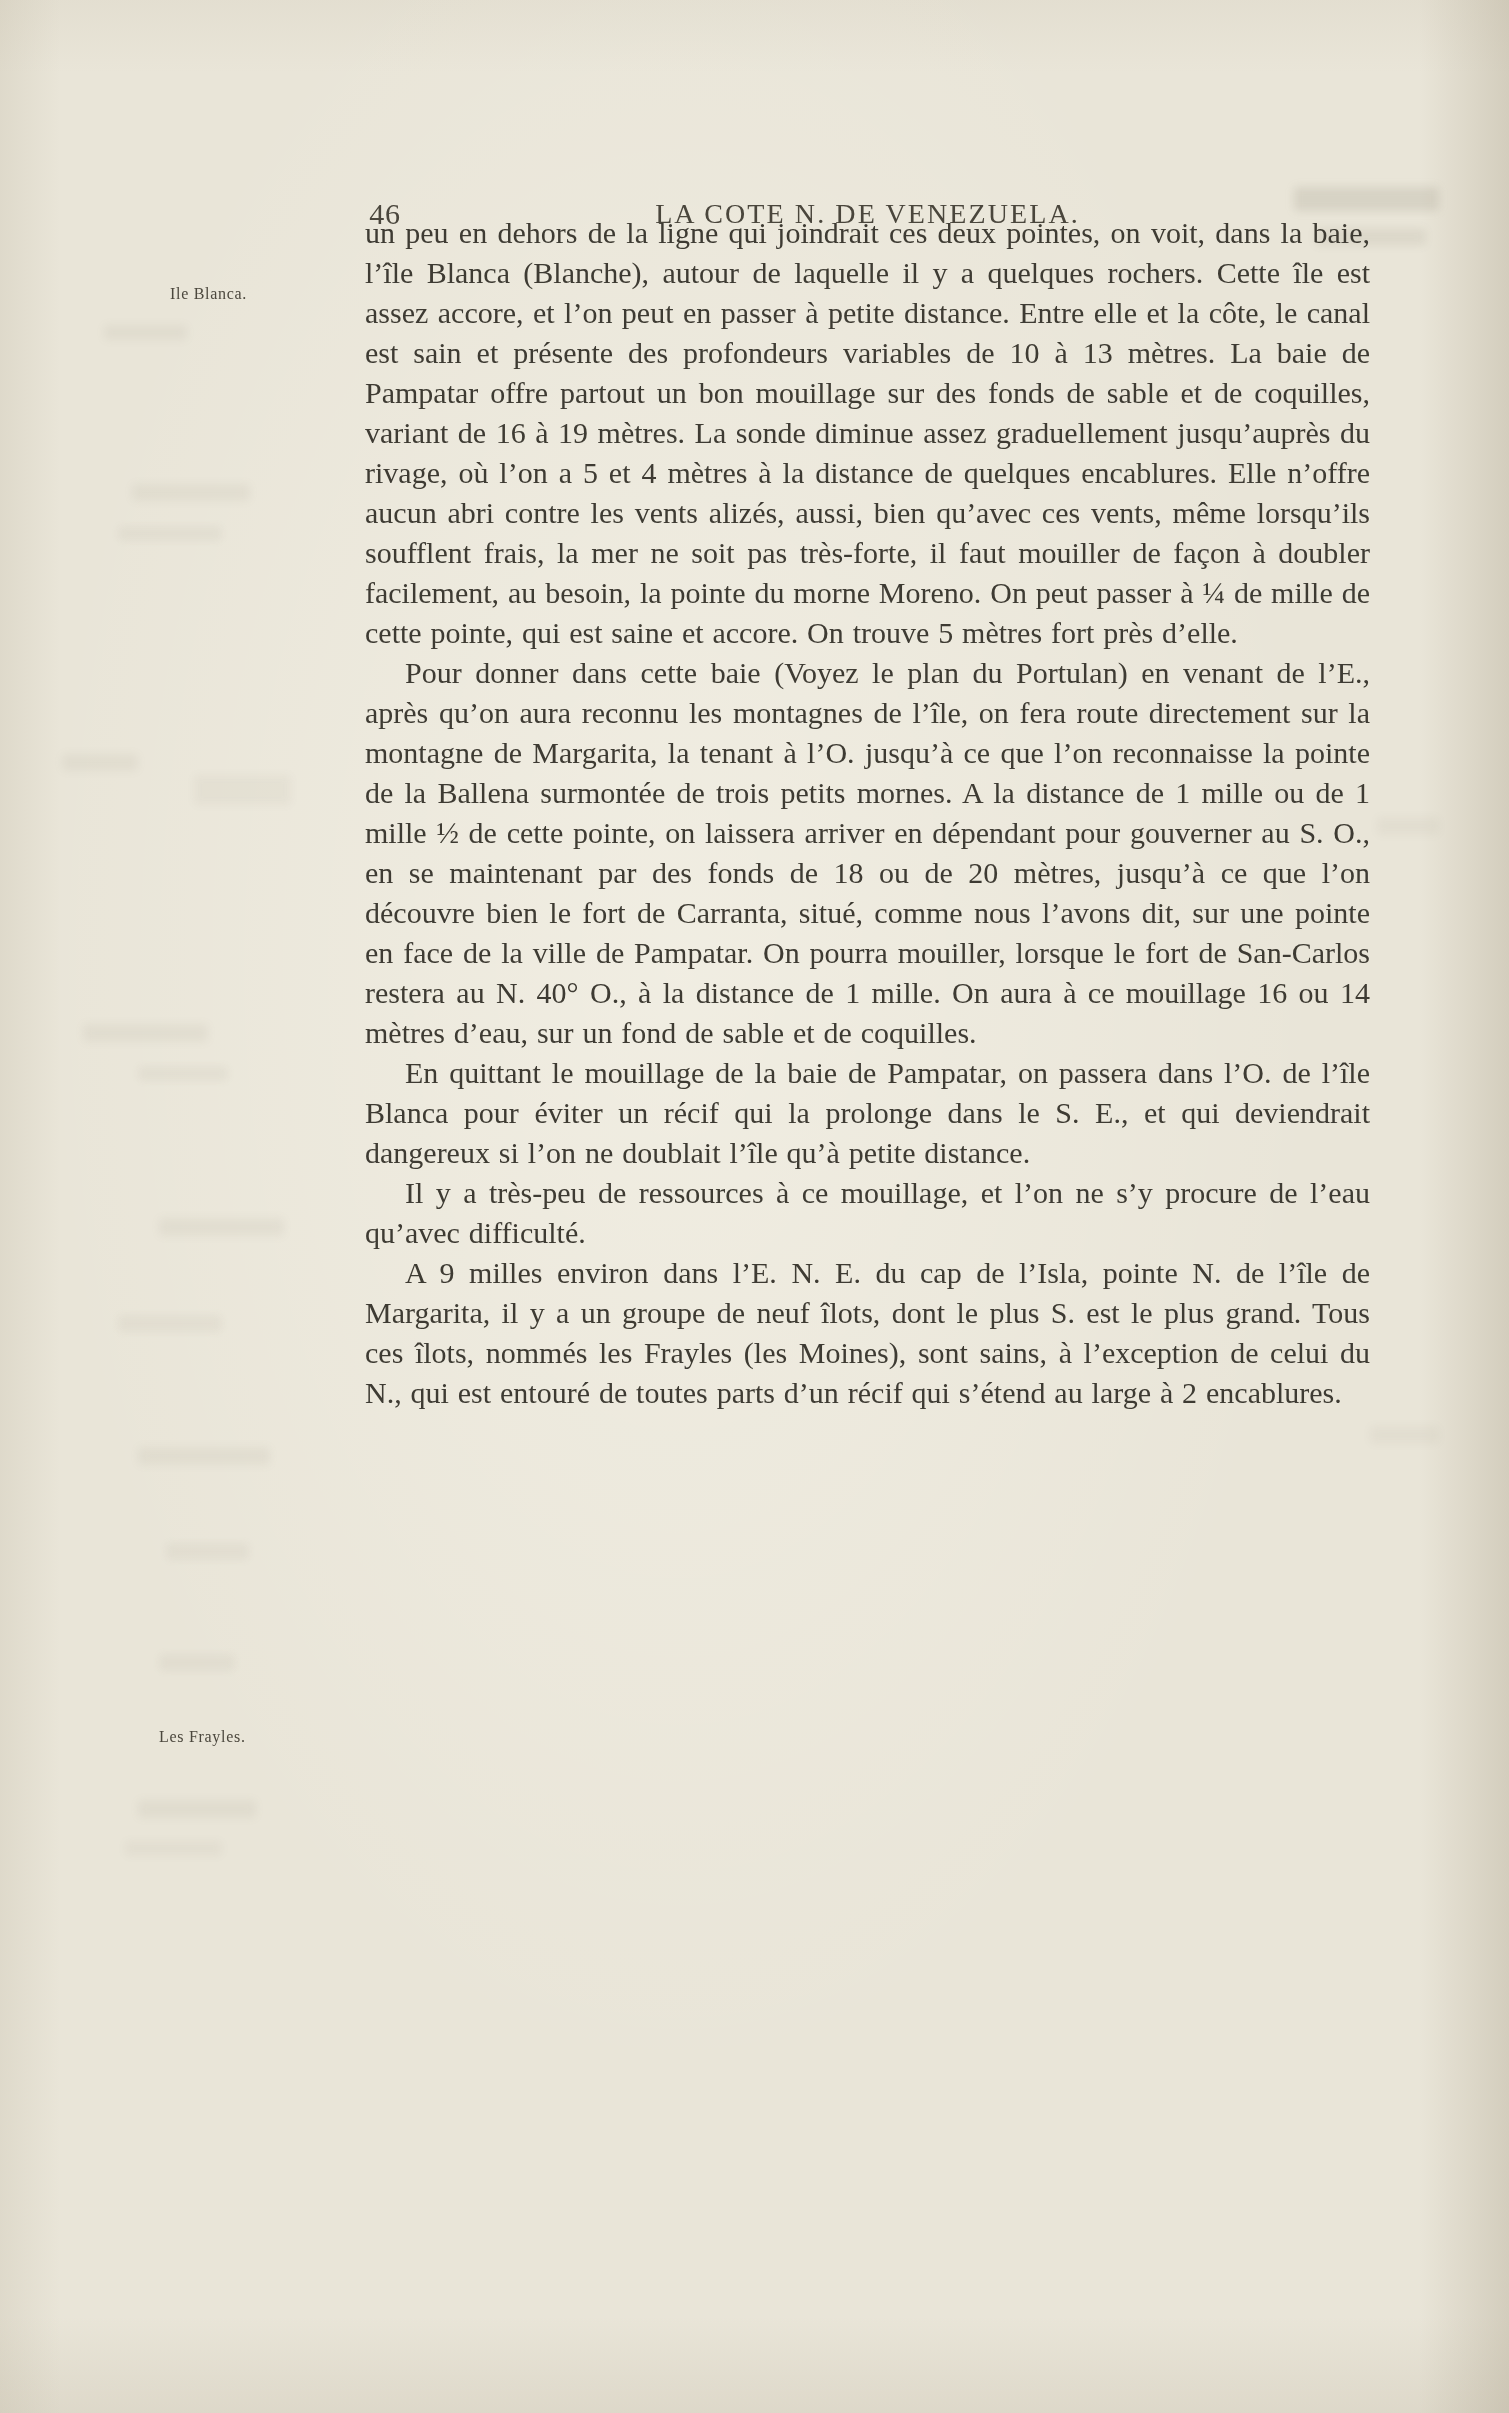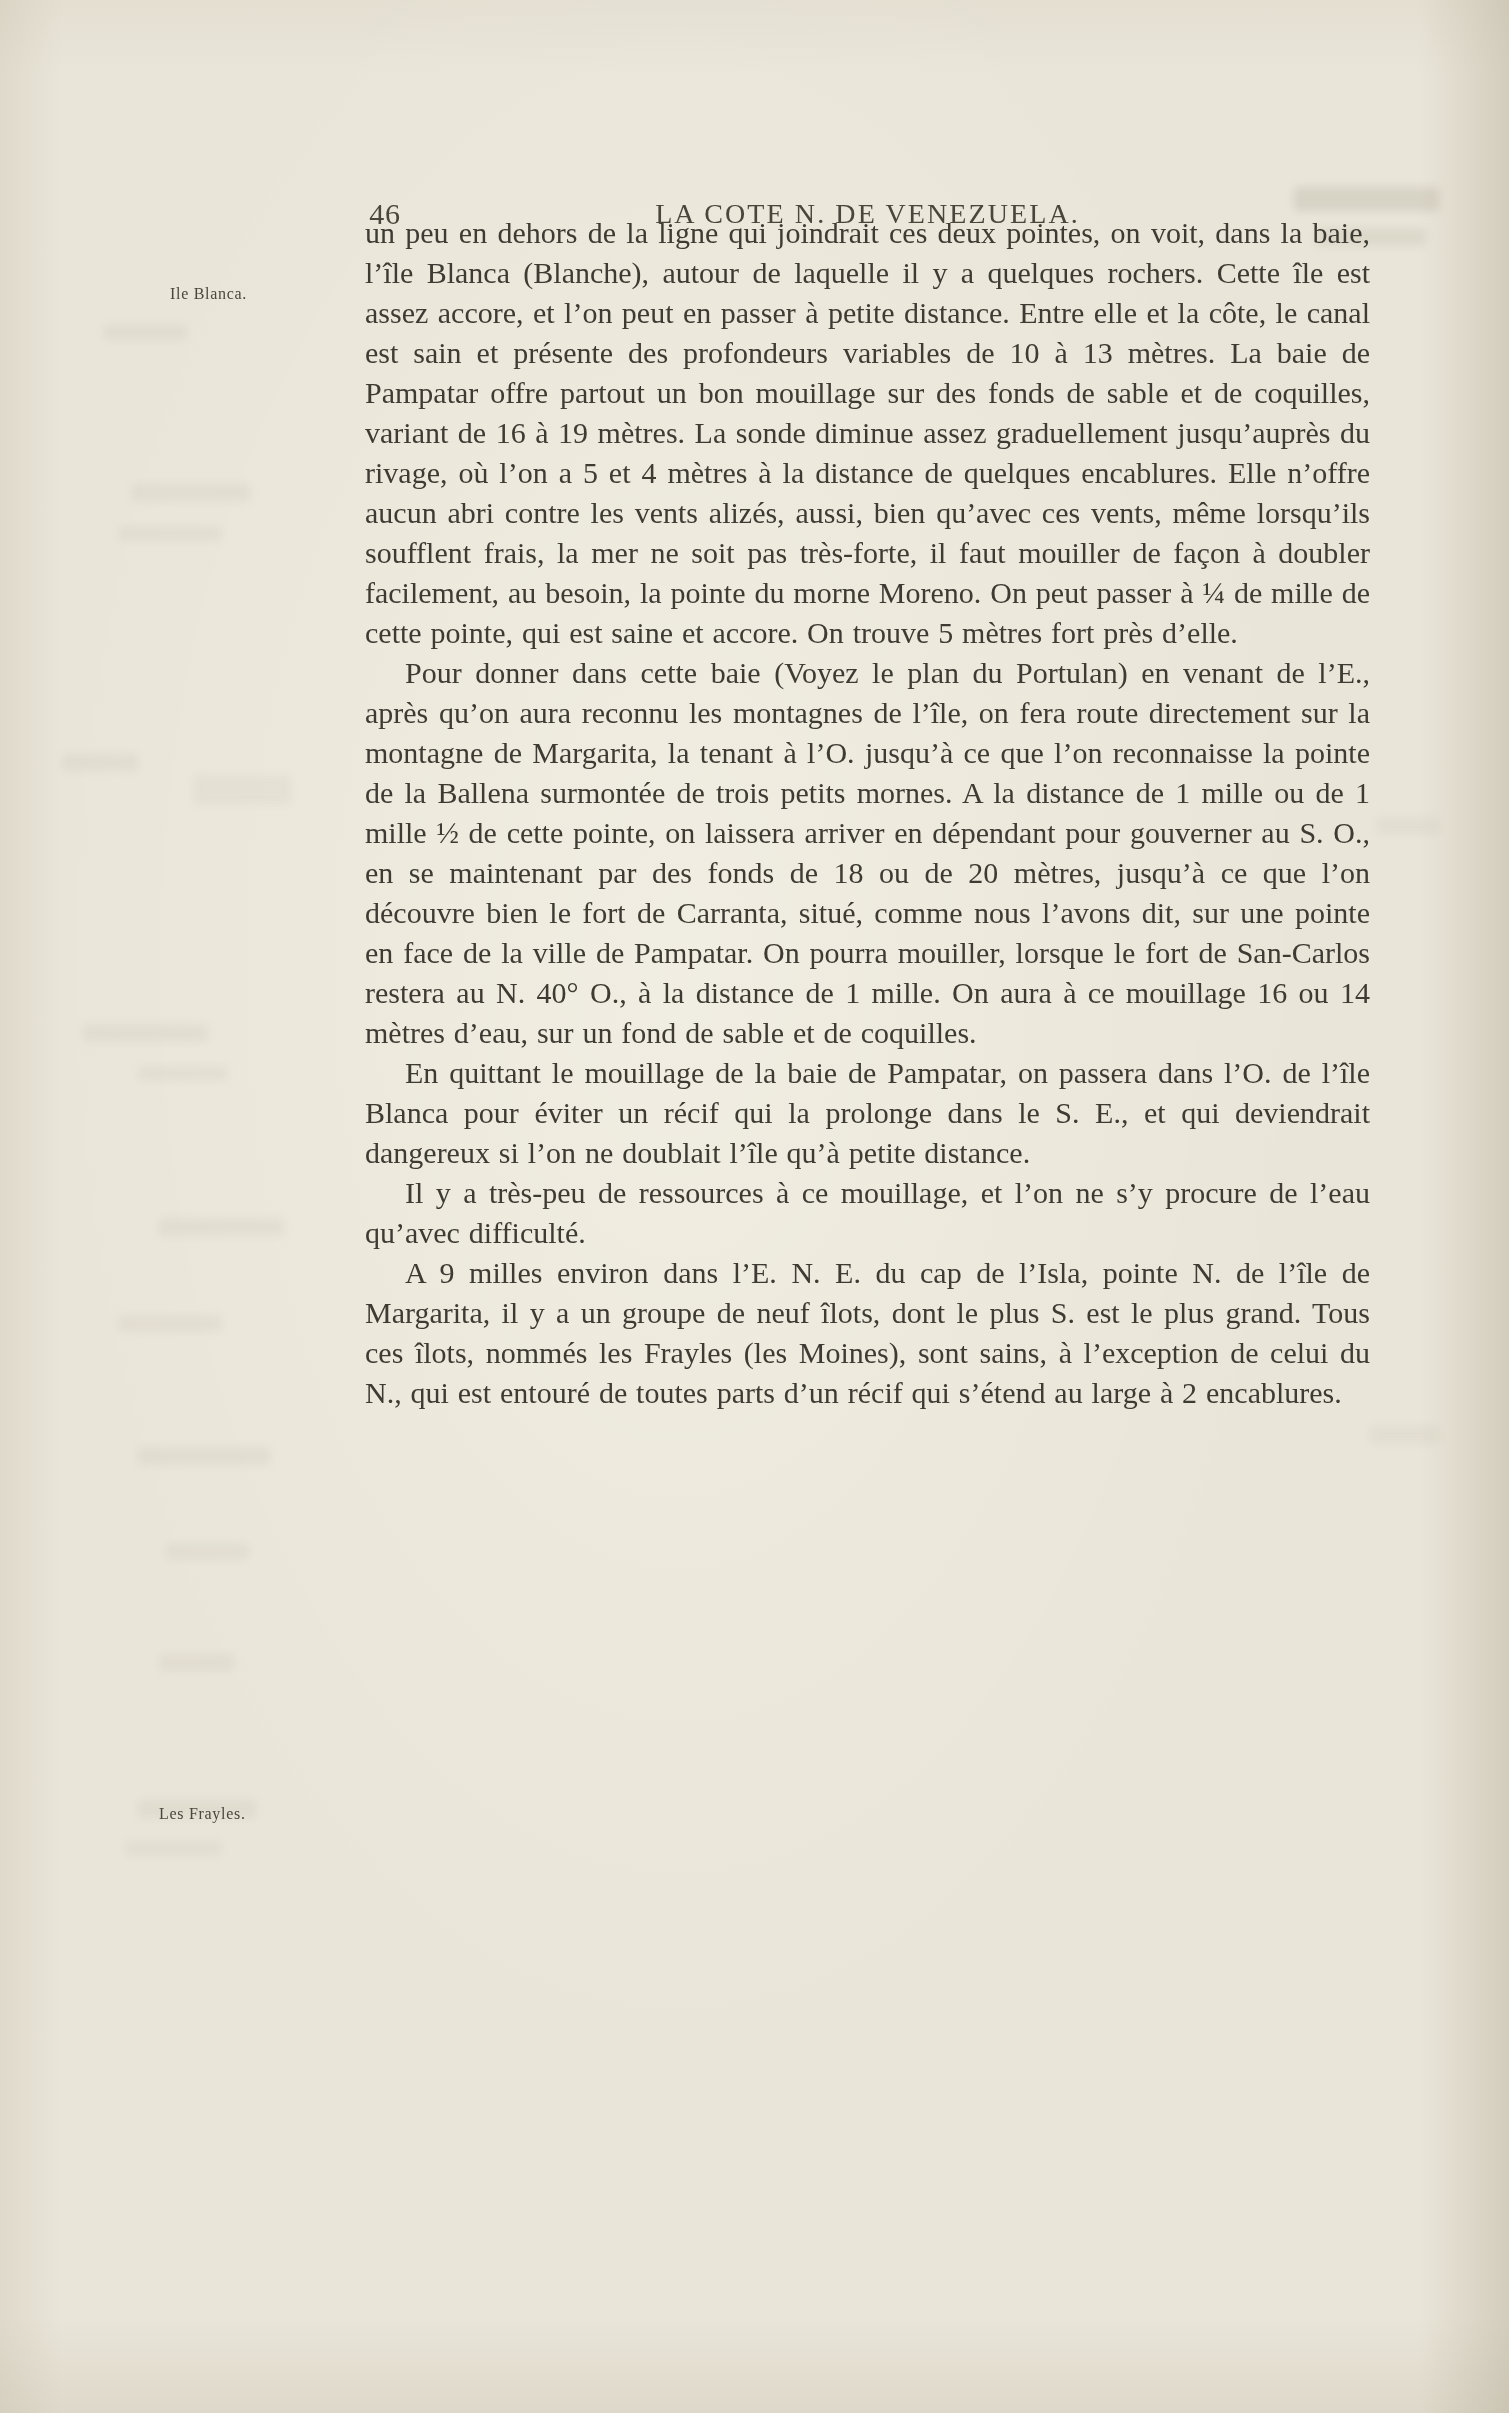--- a/index.html
+++ b/index.html
@@ -35,21 +35,21 @@
   .header-title{
     position:absolute;left:0;right:0;top:1.4px;text-align:center;
     font-size:28px;letter-spacing:2.1px;color:#4a463c;
   }
   .margin-note{
     position:absolute;
     font-size:16px;color:#4b473d;letter-spacing:0.7px;
     white-space:nowrap;
   }
   .note-1{left:170px;top:285px;}
-  .note-2{left:159px;top:1805px;}
+  .note-2{left:159px;top:1728px;}
   .text-block{
     position:absolute;left:365px;top:213px;width:1005px;
     font-size:30px;line-height:40px;
     color:#3e3b33;
     text-align:justify;
   }
   .text-block p{
     margin:0;padding:0;
     text-indent:40px;
     word-spacing:1.4px;

